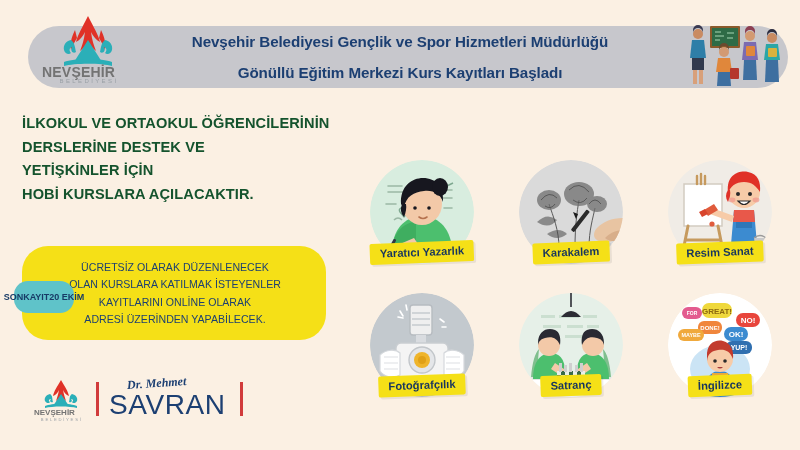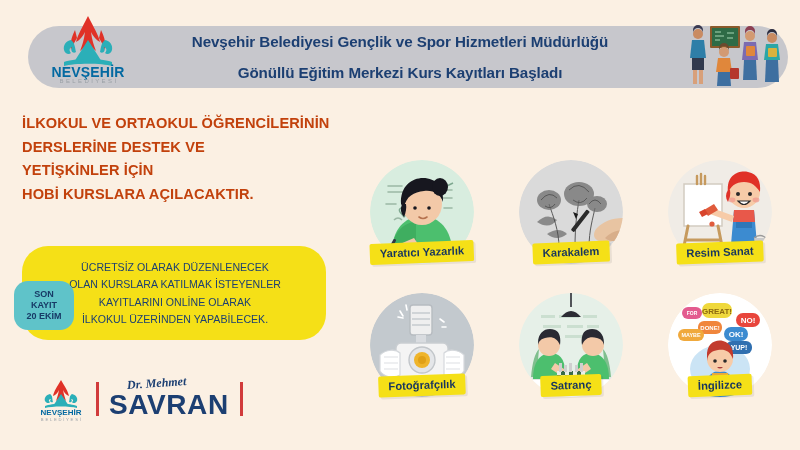--- a/index.html
+++ b/index.html
@@ -47,22 +47,22 @@
     left: 42px; top: 10px;
     width: 92px; height: 80px;
   }
   #footer-logo {
     position: absolute;
     left: 34px; top: 378px;
     width: 54px; height: 48px;
   }
   .logo-name {
     position: absolute; left: 0; width: 100%;
-    text-align: center;
-    color: #0369a1; font-weight: bold;
+    text-align: left;
+    color: #737373; font-weight: bold;
   }
   .logo-sub {
     position: absolute; left: 0; width: 100%;
     text-align: center;
     color: #9aa0a6;
   }
 
   
   #header-students {
     position: absolute;
@@ -70,21 +70,21 @@
     width: 96px; height: 76px;
   }
 
   
   #headline {
     position: absolute;
     left: 22px; top: 112px;
     width: 340px;
   }
   #headline div {
-    color: #c2410c;
+    color: #14532d;
     font-size: 14.6px;
     font-weight: bold;
     line-height: 1.62;
     letter-spacing: 0.1px;
     white-space: nowrap;
   }
 
   
   #yellow-box {
     position: absolute;
@@ -106,24 +106,24 @@
     font-size: 10.6px;
     line-height: 1.52;
     white-space: nowrap;
     text-align: center;
   }
   .yline.url { font-weight: bold; font-size: 11.8px; letter-spacing: -0.2px; }
 
   #son-kayit-badge {
     position: absolute;
     left: 14px; top: 281px;
-    width: 60px; height: 49px;
+    width: 60px; height: 32px;
     background: #5FC3C9;
     border-radius: 14px;
-    display: flex; flex-direction: column;
+    display: flex; flex-direction: row;
     align-items: center; justify-content: center;
     line-height: 1.22;
   }
   #son-kayit-badge span {
     color: #173A66;
     font-size: 9px;
     font-weight: bold;
     white-space: nowrap;
   }
 
@@ -173,21 +173,21 @@
     font-style: italic;
     font-family: "Liberation Serif", serif;
     font-weight: bold;
     transform: rotate(-4deg);
     white-space: nowrap;
   }
   #footer-savran {
     position: absolute; left: 14px; top: 11px;
     color: #1C3F72;
     font-size: 28px;
-    font-weight: bold;
+    font-weight: normal;
     letter-spacing: 0.6px;
     white-space: nowrap;
   }
   .red-rule {
     position: absolute;
     width: 3px; height: 34px;
     background: #D13B3B;
     top: 382px;
   }
   #rule-left  { left: 96px; }
@@ -273,21 +273,21 @@
     <div>DERSLERİNE DESTEK VE</div>
     <div>YETİŞKİNLER İÇİN</div>
     <div>HOBİ KURSLARA AÇILACAKTIR.</div>
   </div>
 
   <div id="yellow-box"></div>
   <div id="yellow-text">
     <div class="yline">ÜCRETSİZ OLARAK DÜZENLENECEK</div>
     <div class="yline">OLAN KURSLARA KATILMAK İSTEYENLER</div>
     <div class="yline">KAYITLARINI ONLİNE OLARAK</div>
-    <div class="yline">İLKOKUL ÜZERİNDEN YAPABİLECEK.</div>
+    <div class="yline">ADRESİ ÜZERİNDEN YAPABİLECEK.</div>
   </div>
 
   <div id="son-kayit-badge">
     <span>SON</span>
     <span>KAYIT</span>
     <span>20 EKİM</span>
   </div>
 
   <div id="cards">
 

